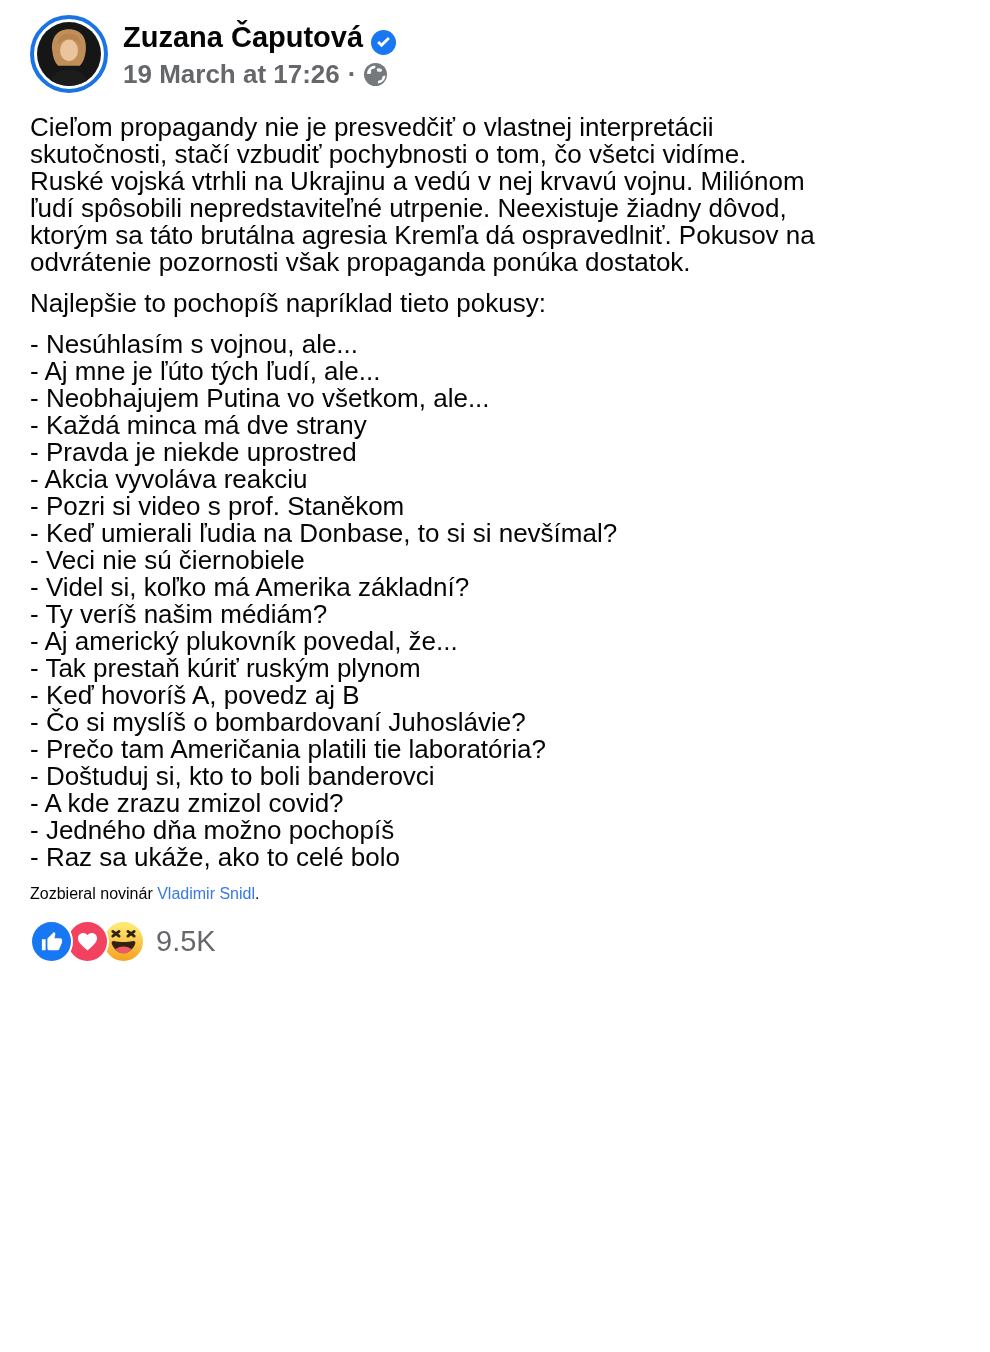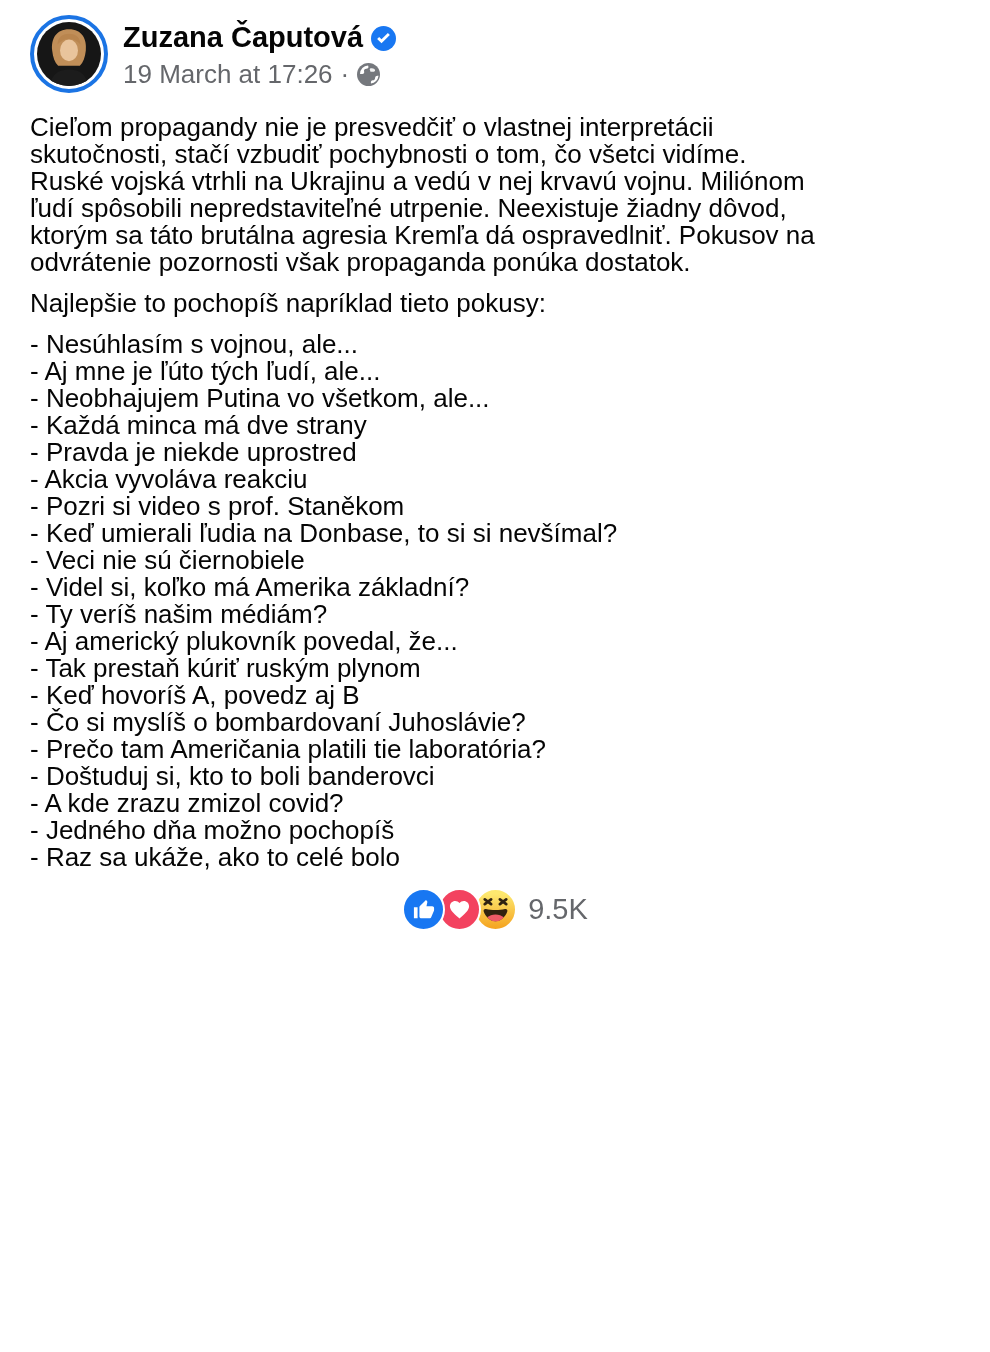--- a/index.html
+++ b/index.html
@@ -14,35 +14,35 @@
 
   
   .header { display: flex; align-items: center; gap: 15px; }
   .avatar-ring {
     width: 78px; height: 78px; border-radius: 50%;
     border: 4px solid var(--story-ring-blue, #1B74E4);
     padding: 3px; background: #fff; flex: 0 0 auto; cursor: pointer;
   }
   .avatar-photo { width: 64px; height: 64px; border-radius: 50%; overflow: hidden; display: block; }
   .header-info { display: flex; flex-direction: column; justify-content: center; }
-  .name-row { display: flex; align-items: center; gap: 8px; }
+  .name-row { display: flex; align-items: flex-end; gap: 8px; }
   .author-name { font-size: 29px; font-weight: 700; line-height: 36px; color: var(--text, #050505); cursor: pointer; }
   .verified { width: 25px; height: 25px; display: inline-flex; margin-top: 3px; }
-  .meta-row { display: flex; align-items: center; gap: 8px; margin-top: 3px; color: var(--secondary-text, #65676B); font-size: 26px; line-height: 32px; }
+  .meta-row { display: flex; align-items: center; gap: 8px; margin-top: 3px; color: var(--secondary-text, #65676B); font-size: 26px; line-height: 32px; font-weight: bold; }
   .meta-row .timestamp { cursor: pointer; }
   .globe { width: 23px; height: 23px; display: inline-flex; margin-top: 2px; }
 
   
   .post-content { margin-top: 21px; font-size: 26px; line-height: 27px; color: var(--text, #050505); }
   .post-paragraph { white-space: pre-line; margin-bottom: 14px; }
   .attribution { margin-bottom: 0; }
   .attribution .link { color: var(--link, #3578E5); text-decoration: none; cursor: pointer; }
 
   
-  .engagement-bar { margin-top: 17px; display: flex; align-items: center; justify-content: center; }
+  .engagement-bar { margin-top: 17px; display: flex; align-items: center; justify-content: flex-start; }
   .reactions-summary { display: flex; align-items: center; cursor: pointer; }
   .rx {
     width: 43px; height: 43px; border-radius: 50%;
     border: 2px solid #fff; position: relative;
     display: flex; align-items: center; justify-content: center;
   }
   .rx.like { background: var(--like-blue, #1877F2); z-index: 3; }
   .rx.love { background: var(--love-red, #F3425F); z-index: 2; margin-left: -7px; }
   .rx.haha { background: linear-gradient(180deg, #FDE86F 10%, #F5A623 95%); z-index: 1; margin-left: -7px; }
   .reaction-count { margin-left: 11px; font-size: 29px; color: var(--secondary-text, #65676B); }
@@ -114,20 +114,21 @@
 - Tak prestaň kúriť ruským plynom
 - Keď hovoríš A, povedz aj B
 - Čo si myslíš o bombardovaní Juhoslávie?
 - Prečo tam Američania platili tie laboratória?
 - Doštuduj si, kto to boli banderovci
 - A kde zrazu zmizol covid?
 - Jedného dňa možno pochopíš
 - Raz sa ukáže, ako to celé bolo</div>
     </div>
 
+  <div class="post-paragraph attribution"><span>Zozbieral novinár </span><a class="link">Vladimir Snidl</a><span>.</span></div>
 
   <div class="engagement-bar">
     <div class="reactions-summary">
       <span class="rx like">
         <svg viewBox="0 0 24 24" width="22" height="22">
           <path fill="#fff" d="M1 21h4V9H1v12zM23 10c0-1.1-.9-2-2-2h-6.31l.95-4.57.03-.32c0-.41-.17-.79-.44-1.06L14.17 1 7.59 7.59C7.22 7.95 7 8.45 7 9v10c0 1.1.9 2 2 2h9c.83 0 1.54-.5 1.84-1.22l3.02-7.05c.09-.23.14-.47.14-.73v-2z"></path>
         </svg>
       </span>
       <span class="rx love">
         <svg viewBox="0 0 24 24" width="23" height="23">

